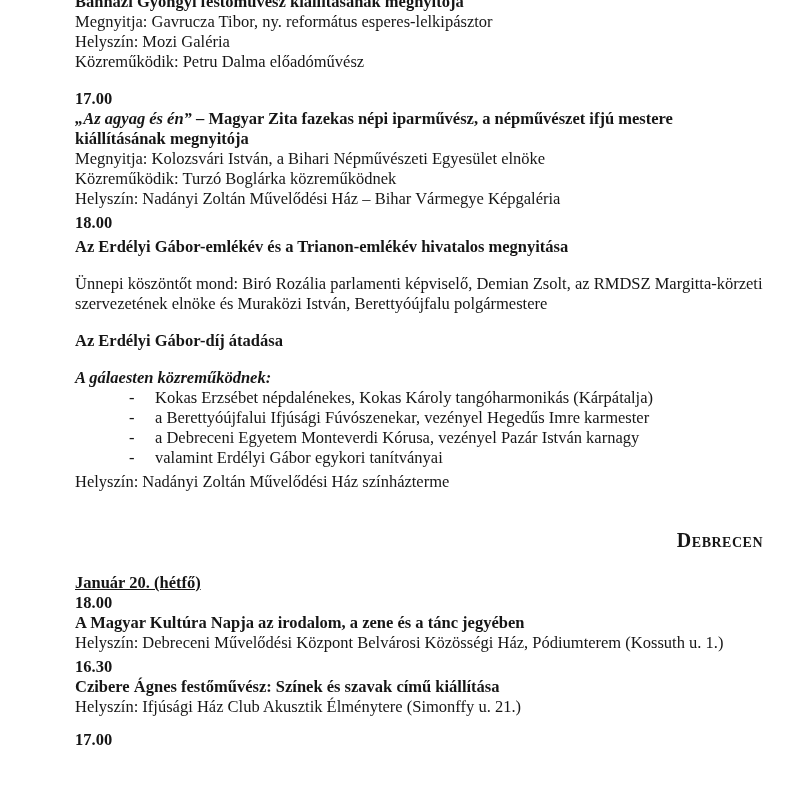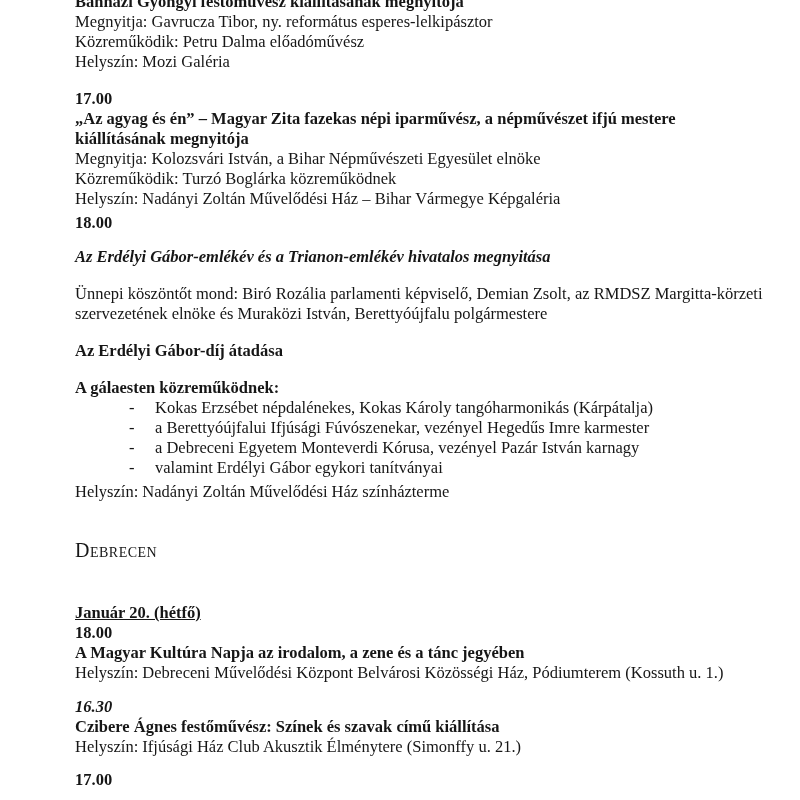--- a/index.html
+++ b/index.html
@@ -14,56 +14,56 @@
     box-sizing: border-box;
     width: 800px; height: 800px;
     padding: 0 37px 0 75px;
     font-size: 16.5px;
     line-height: 20px;
     overflow: hidden;
   }
   p { margin: 0; padding: 0; }
   .cut-top { margin-top: -8px; }           
   .b  { font-weight: bold; }
-  .bi { font-weight: bold; }
+  .bi { font-weight: bold; font-style: italic; }
   .u  { text-decoration: underline; }
   .gap-sm  { margin-top: 4px; }
-  .gap-md  { margin-top: 14px; font-style: italic; }
+  .gap-md  { margin-top: 4px; }
   .gap     { margin-top: 17px; }
-  .gap-lg  { margin-top: 40px; }
+  .gap-lg  { margin-top: 20px; }
   .gap-xl  { margin-top: 35px; }
   .city-heading {
-    text-align: left;
-    font-weight: normal;
+    text-align: right;
+    font-weight: bold;
     font-size: 20px;
     line-height: 26px;
     font-variant: small-caps;
     letter-spacing: 0.5px;
   }
   .bullet { display: flex; }
   .bullet .marker {
     display: inline-block;
     margin-left: 54px;
     width: 26px;
     flex: 0 0 26px;
   }
 </style>
 </head>
 <body>
 
 <div class="page">
 
   <p class="b cut-top">Bánházi Gyöngyi festőművész kiállításának megnyitója</p>
   <p>Megnyitja: Gavrucza Tibor, ny. református esperes-lelkipásztor</p>
+  <p>Helyszín: Mozi Galéria</p>
   <p>Közreműködik: Petru Dalma előadóművész</p>
-  <p>Helyszín: Mozi Galéria</p>
 
   <p class="b gap">17.00</p>
   <p class="b"><span class="bi">„Az agyag és én”</span><span> – Magyar Zita fazekas népi iparművész, a népművészet ifjú mestere kiállításának megnyitója</span></p>
-  <p>Megnyitja: Kolozsvári István, a Bihar Népművészeti Egyesület elnöke</p>
+  <p>Megnyitja: Kolozsvári István, a Bihari Népművészeti Egyesület elnöke</p>
   <p>Közreműködik: Turzó Boglárka közreműködnek</p>
   <p>Helyszín: Nadányi Zoltán Művelődési Ház – Bihar Vármegye Képgaléria</p>
 
   <p class="b gap-sm">18.00</p>
   <p class="b gap-md">Az Erdélyi Gábor-emlékév és a Trianon-emlékév hivatalos megnyitása</p>
   <p class="gap">Ünnepi köszöntőt mond: Biró Rozália parlamenti képviselő, Demian Zsolt, az RMDSZ Margitta-körzeti szervezetének elnöke és Muraközi István, Berettyóújfalu polgármestere</p>
   <p class="b gap">Az Erdélyi Gábor-díj átadása</p>
   <p class="bi gap">A gálaesten közreműködnek:</p>
 
   <div class="bullet">

